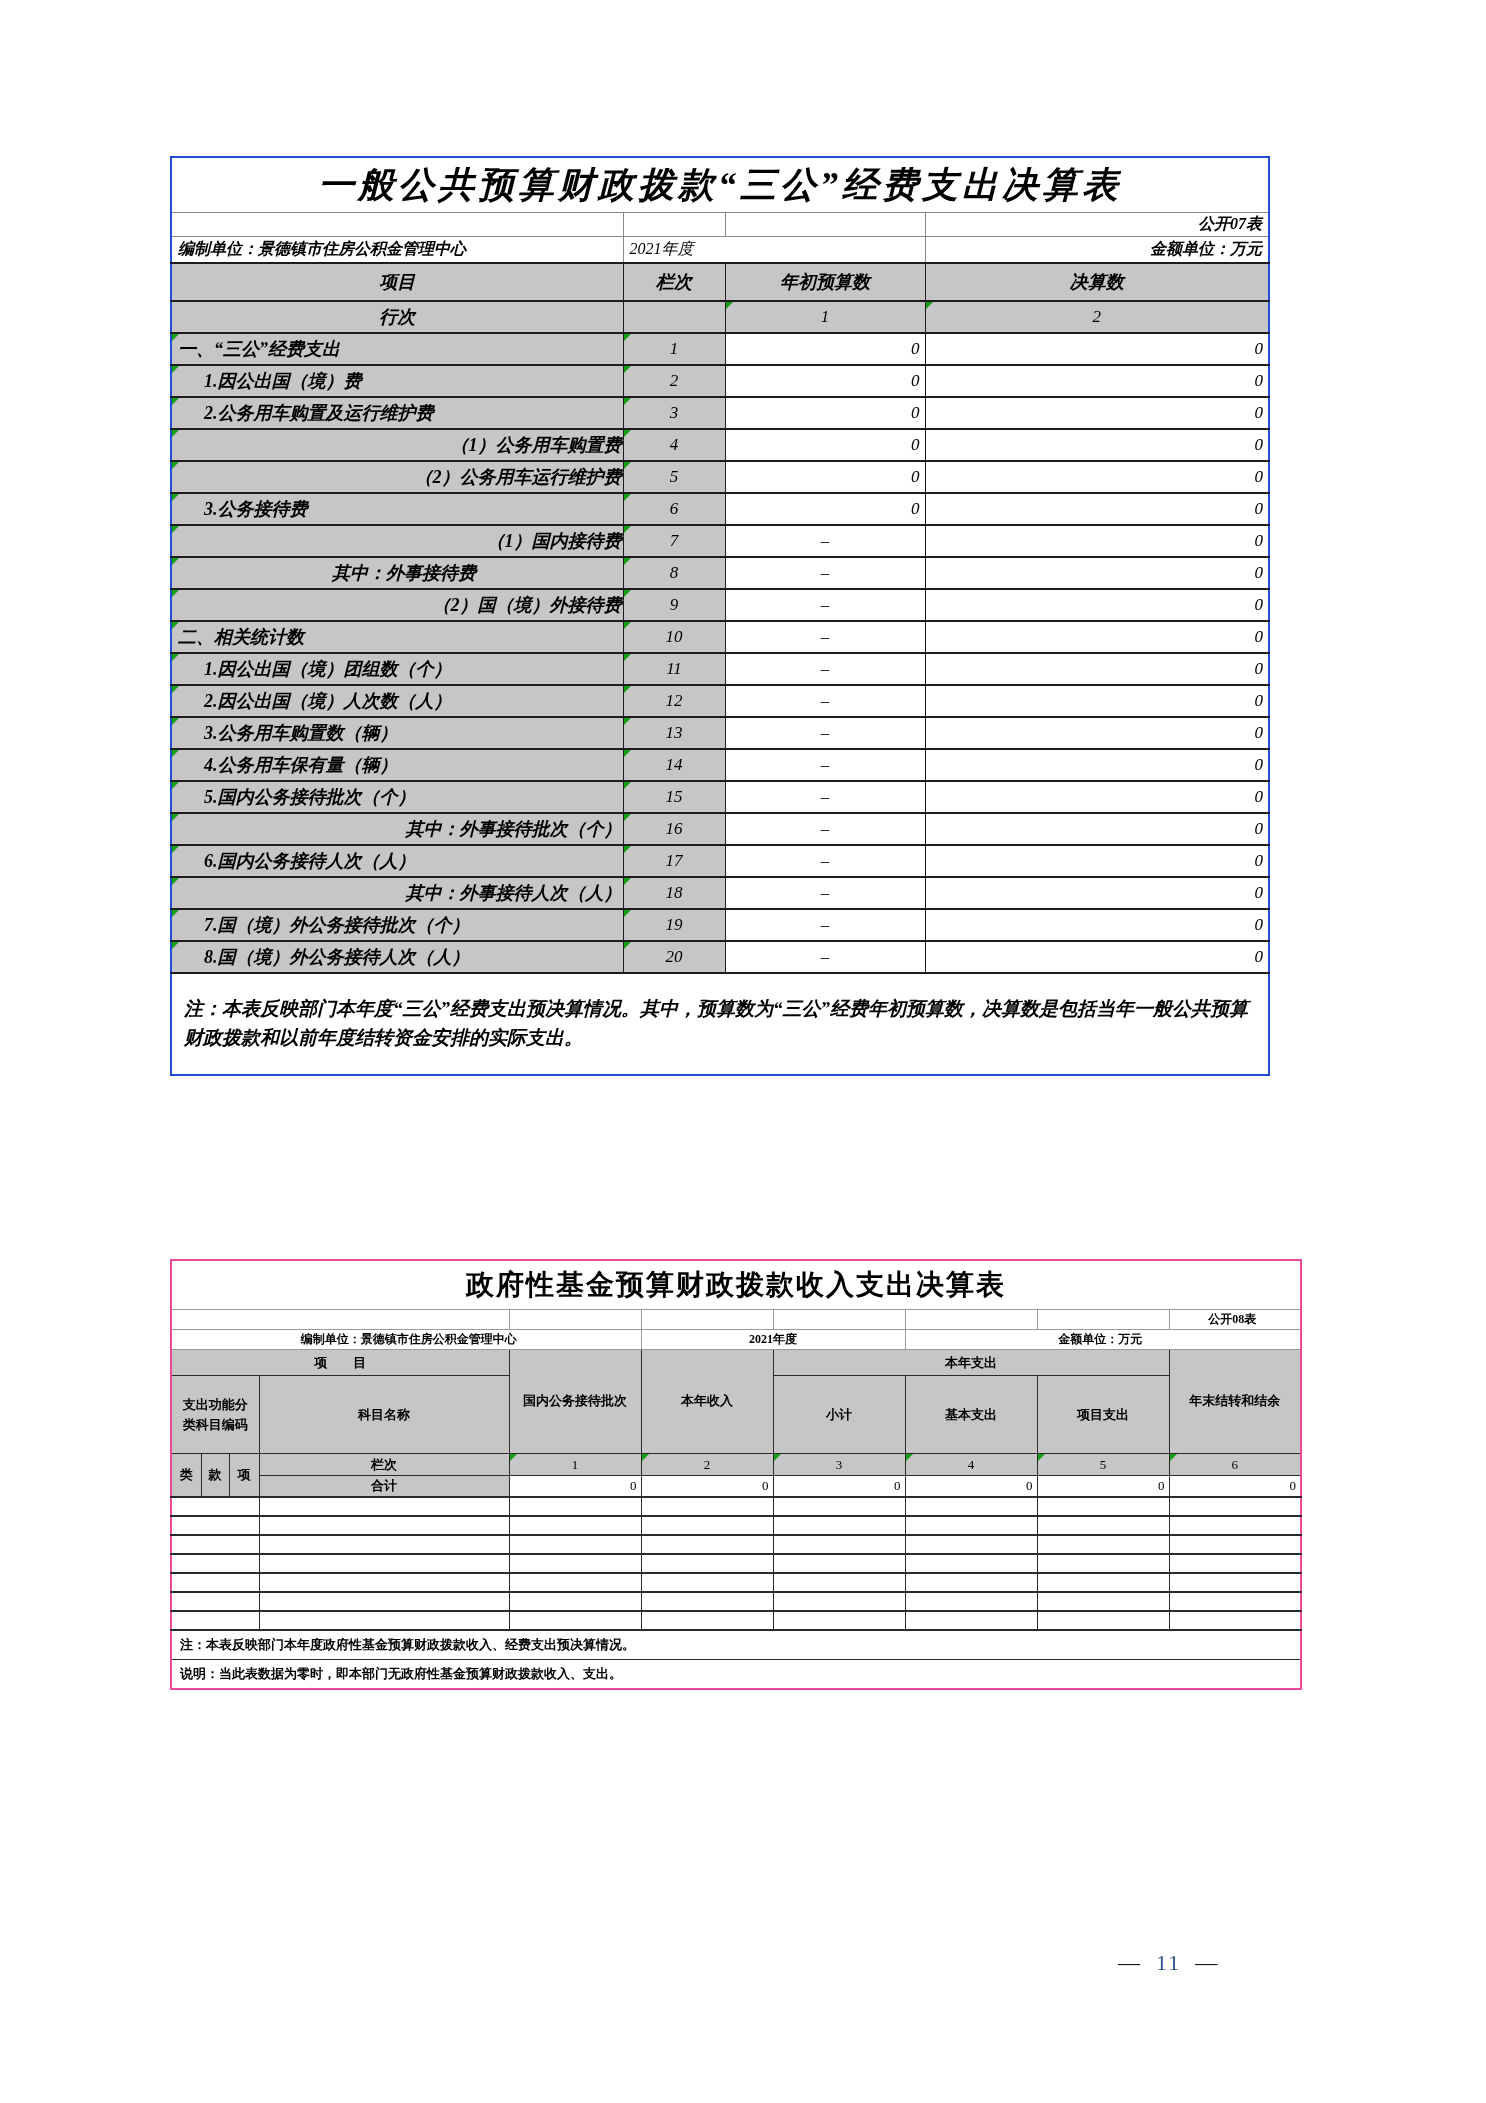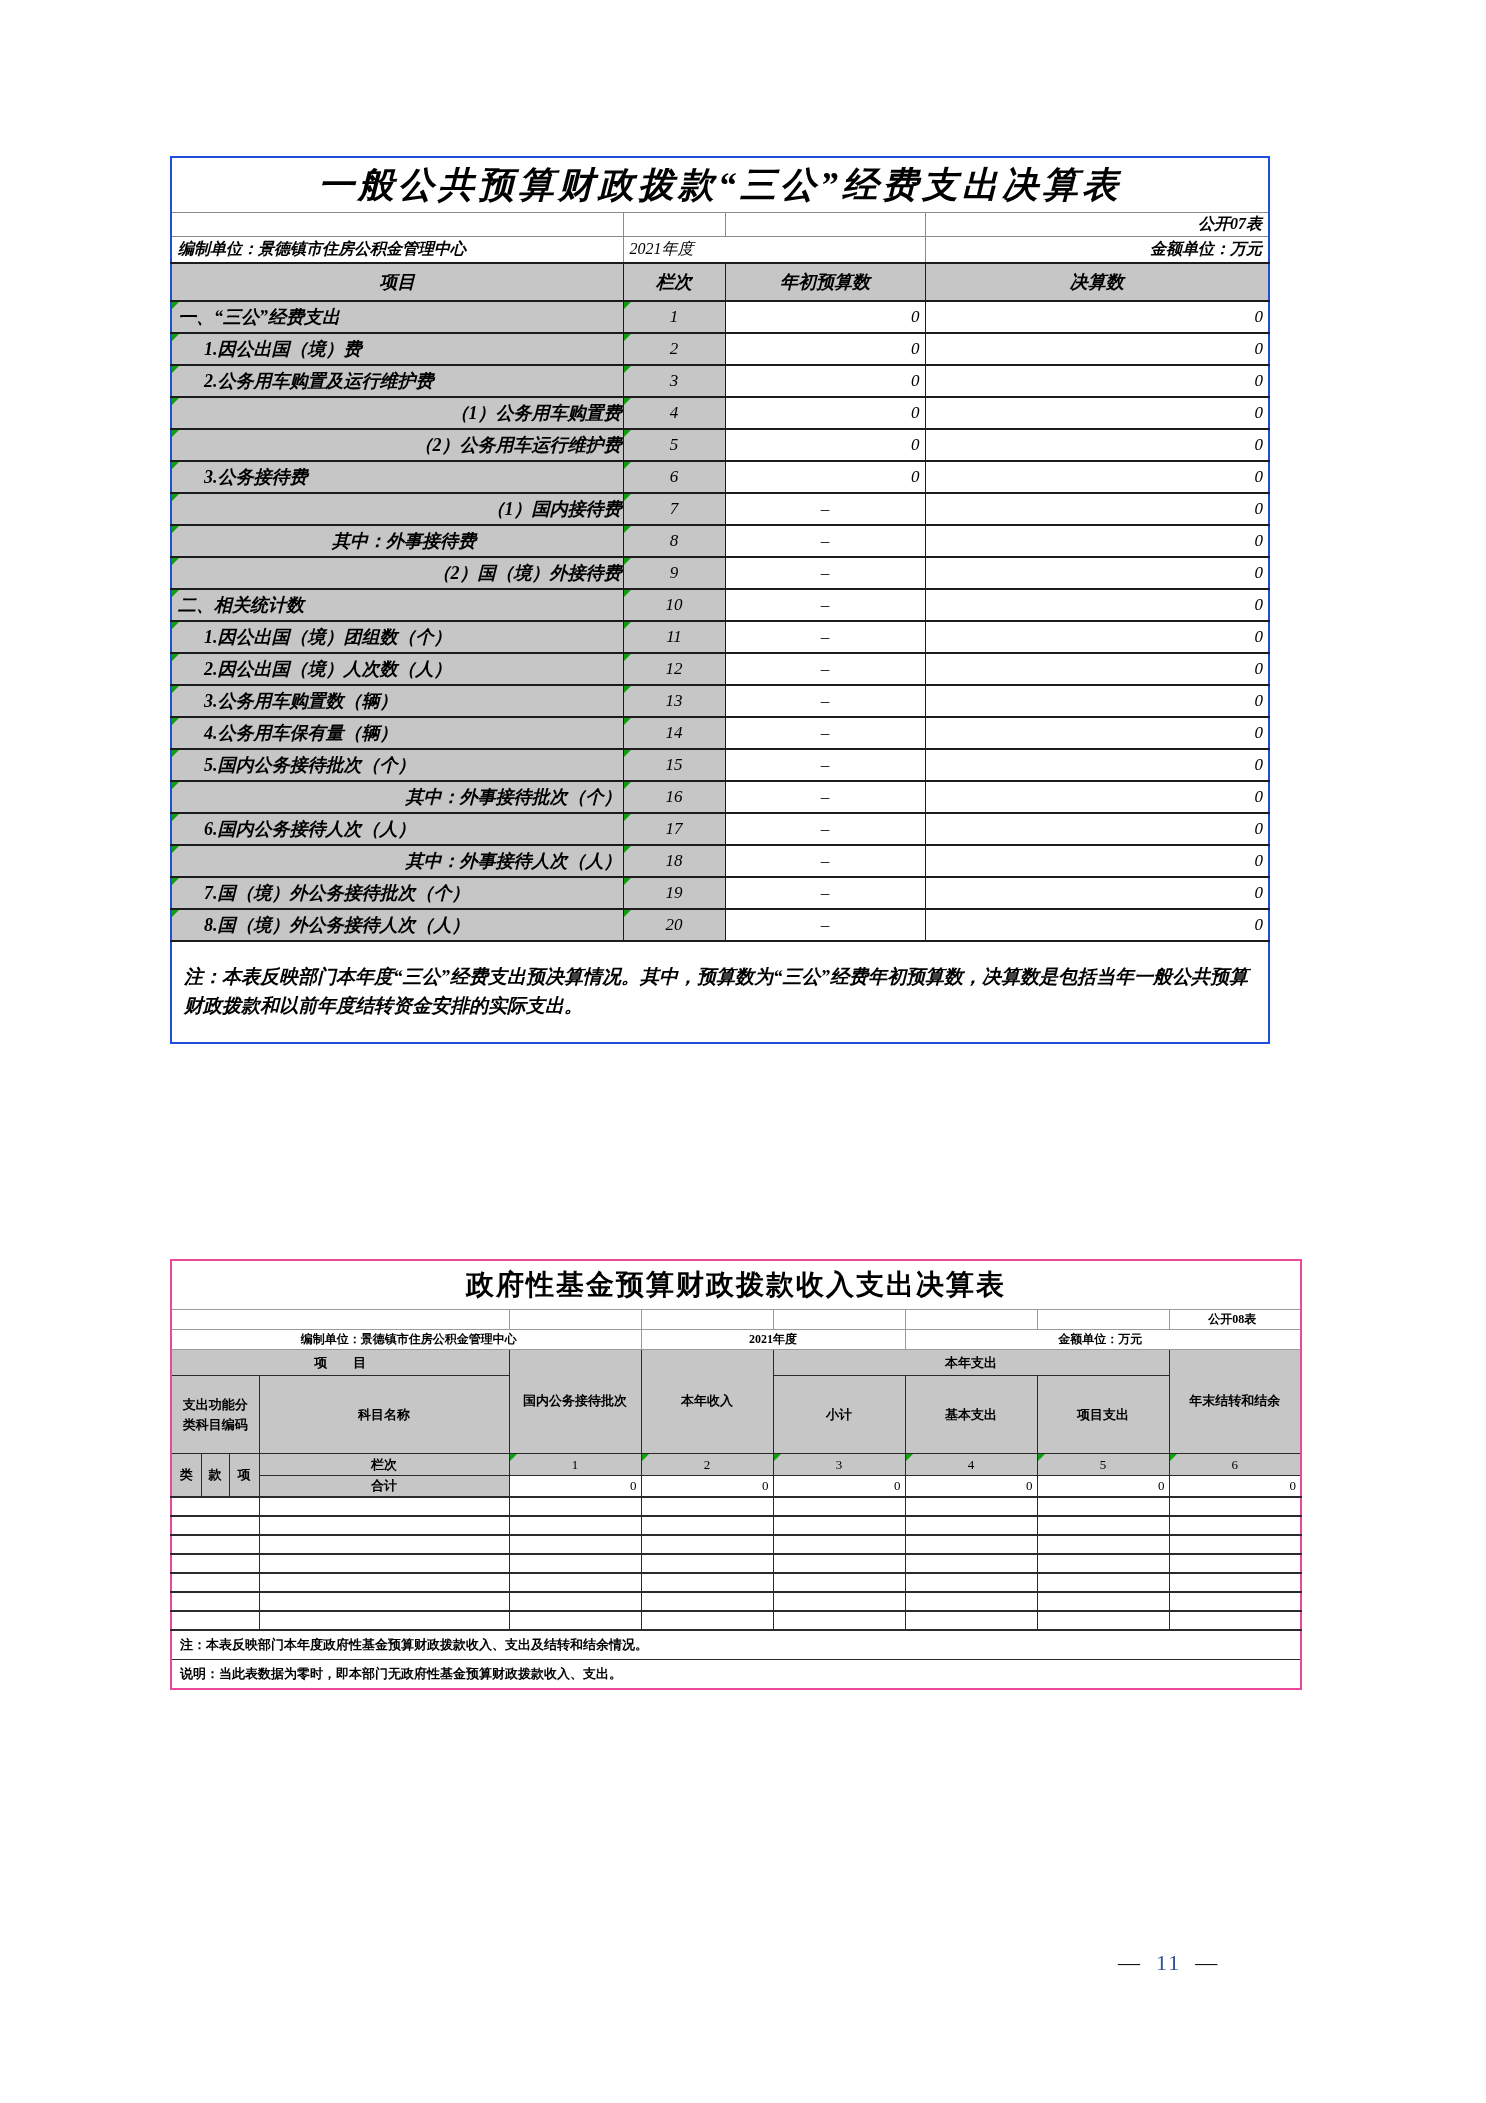--- a/index.html
+++ b/index.html
@@ -106,20 +106,26 @@
         <td class="l" style="font-weight:bold;">编制单位：景德镇市住房公积金管理中心</td>
         <td colspan="2" class="l" style="font-weight:normal;">2021年度</td>
         <td class="r" style="font-weight:bold;">金额单位：万元</td>
       </tr>
       <tr class="hdr">
         <td class="g c">项目</td>
         <td class="g c">栏次</td>
         <td class="g c">年初预算数</td>
         <td class="g c">决算数</td>
       </tr>
+      <tr class="hdr hdr2">
+        <td class="g c">行次</td>
+        <td class="g"></td>
+        <td class="g colno tri">1</td>
+        <td class="g colno tri">2</td>
+      </tr>
     </tbody>
     <tbody>
         <tr class="data">
           <td class="g tri ind0">一、“三公”经费支出</td>
           <td class="g lineno tri">1</td>
           <td class="num">0</td>
           <td class="num">0</td>
         </tr>
         <tr class="data">
           <td class="g tri ind1">1.因公出国（境）费</td>
@@ -377,21 +383,21 @@
           <td></td>
           <td></td>
           <td></td>
           <td></td>
           <td></td>
           <td></td>
         </tr>
       </tbody>
     <tbody>
       <tr class="noterow">
-        <td colspan="10" class="notecell">注：本表反映部门本年度政府性基金预算财政拨款收入、支出及结转和结余情况。</td>
+        <td colspan="10" class="notecell">注：本表反映部门本年度政府性基金预算财政拨款收入、经费支出预决算情况。</td>
       </tr>
       <tr class="noterow">
         <td colspan="10" class="notecell">说明：当此表数据为零时，即本部门无政府性基金预算财政拨款收入、支出。</td>
       </tr>
     </tbody>
   </table>
 
   <div id="footer">
     <span>—</span><span class="pn">11</span><span>—</span>
   </div>

